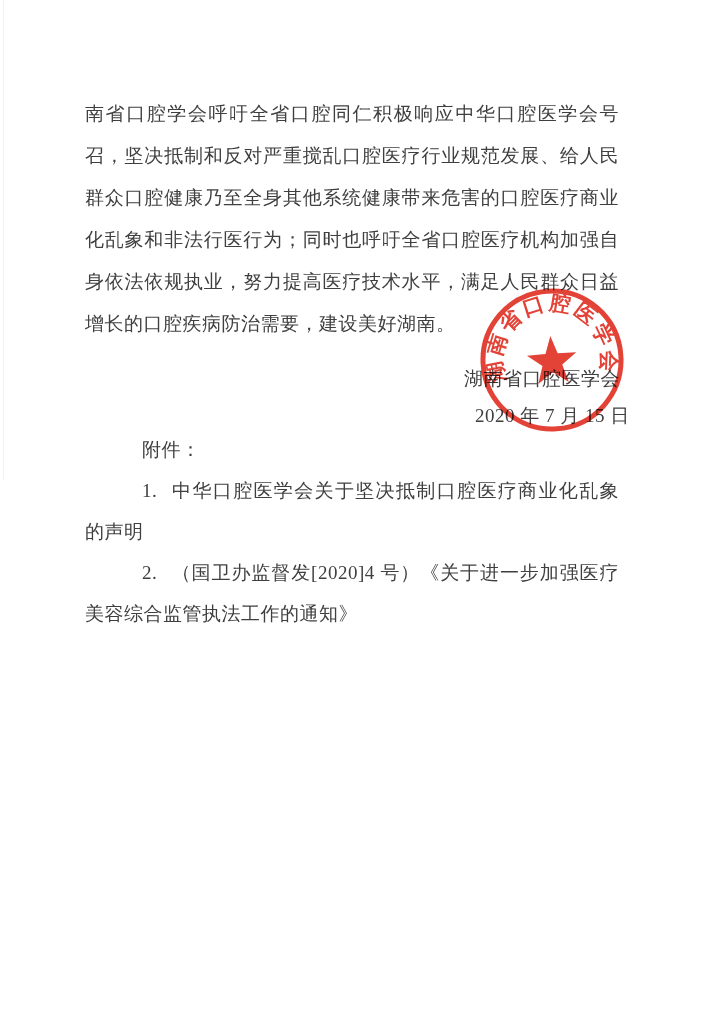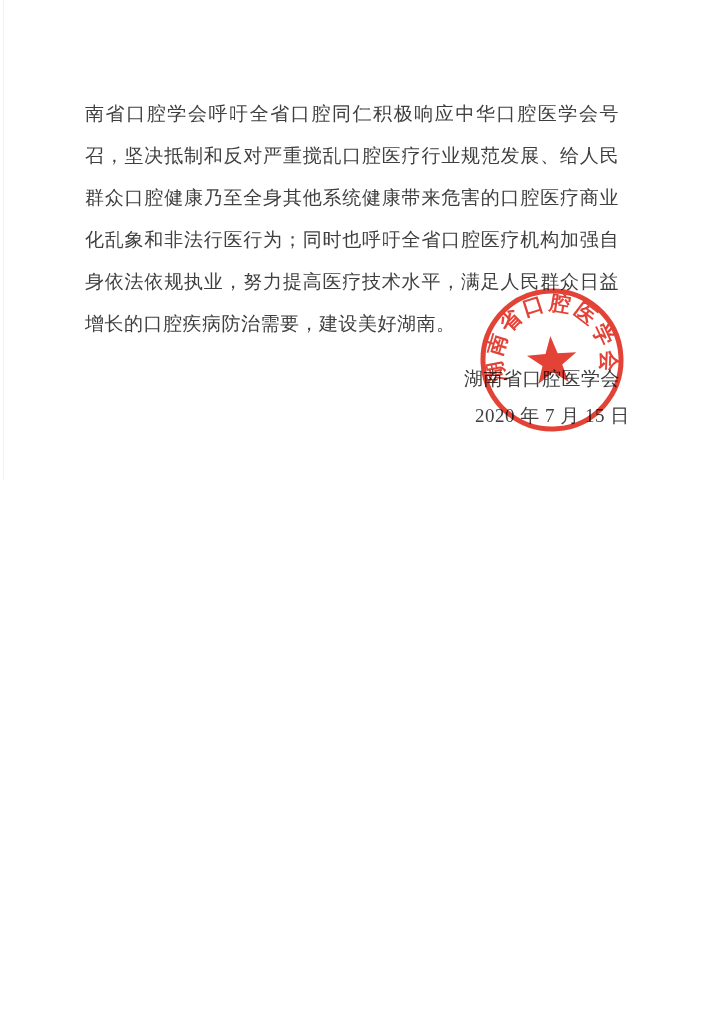--- a/index.html
+++ b/index.html
@@ -98,20 +98,25 @@
 <div class="page">
 
   <div class="scan-edge"></div>
 
   <p class="body-paragraph">南省口腔学会呼吁全省口腔同仁积极响应中华口腔医学会号召，坚决抵制和反对严重搅乱口腔医疗行业规范发展、给人民群众口腔健康乃至全身其他系统健康带来危害的口腔医疗商业化乱象和非法行医行为；同时也呼吁全省口腔医疗机构加强自身依法依规执业，努力提高医疗技术水平，满足人民群众日益增长的口腔疾病防治需要，建设美好湖南。</p>
 
   <div class="signature">湖南省口腔医学会</div>
 
   <div class="date">2020 年 7 月 15 日</div>
 
+  <div class="attachments">
+    <p class="indent"><span>附件：</span></p>
+    <p class="indent"><span class="attach-num">1.</span><span>中华口腔医学会关于坚决抵制口腔医疗商业化乱象的声明</span></p>
+    <p class="indent"><span class="attach-num">2.</span><span>（国卫办监督发[2020]4 号）《关于进一步加强医疗美容综合监管执法工作的通知》</span></p>
+  </div>
 
   <div class="seal">
     <svg viewBox="0 0 144 144" xmlns="http://www.w3.org/2000/svg">
       <circle cx="72" cy="72" r="69" fill="none" stroke="#e13327" stroke-width="5"></circle>
       <polygon fill="#e13327" points="72,48 78.1,65.6 96.7,66 81.9,77.2 87.3,95 72,84.4 56.7,95 62.1,77.2 47.3,66 65.9,65.6"></polygon>
       <path id="sealArc" d="M 25 89.1 A 50 50 0 1 1 119 89.1" fill="none"></path>
       <text>
         <textPath href="#sealArc" startOffset="50%" text-anchor="middle">湖南省口腔医学会</textPath>
       </text>
     </svg>

